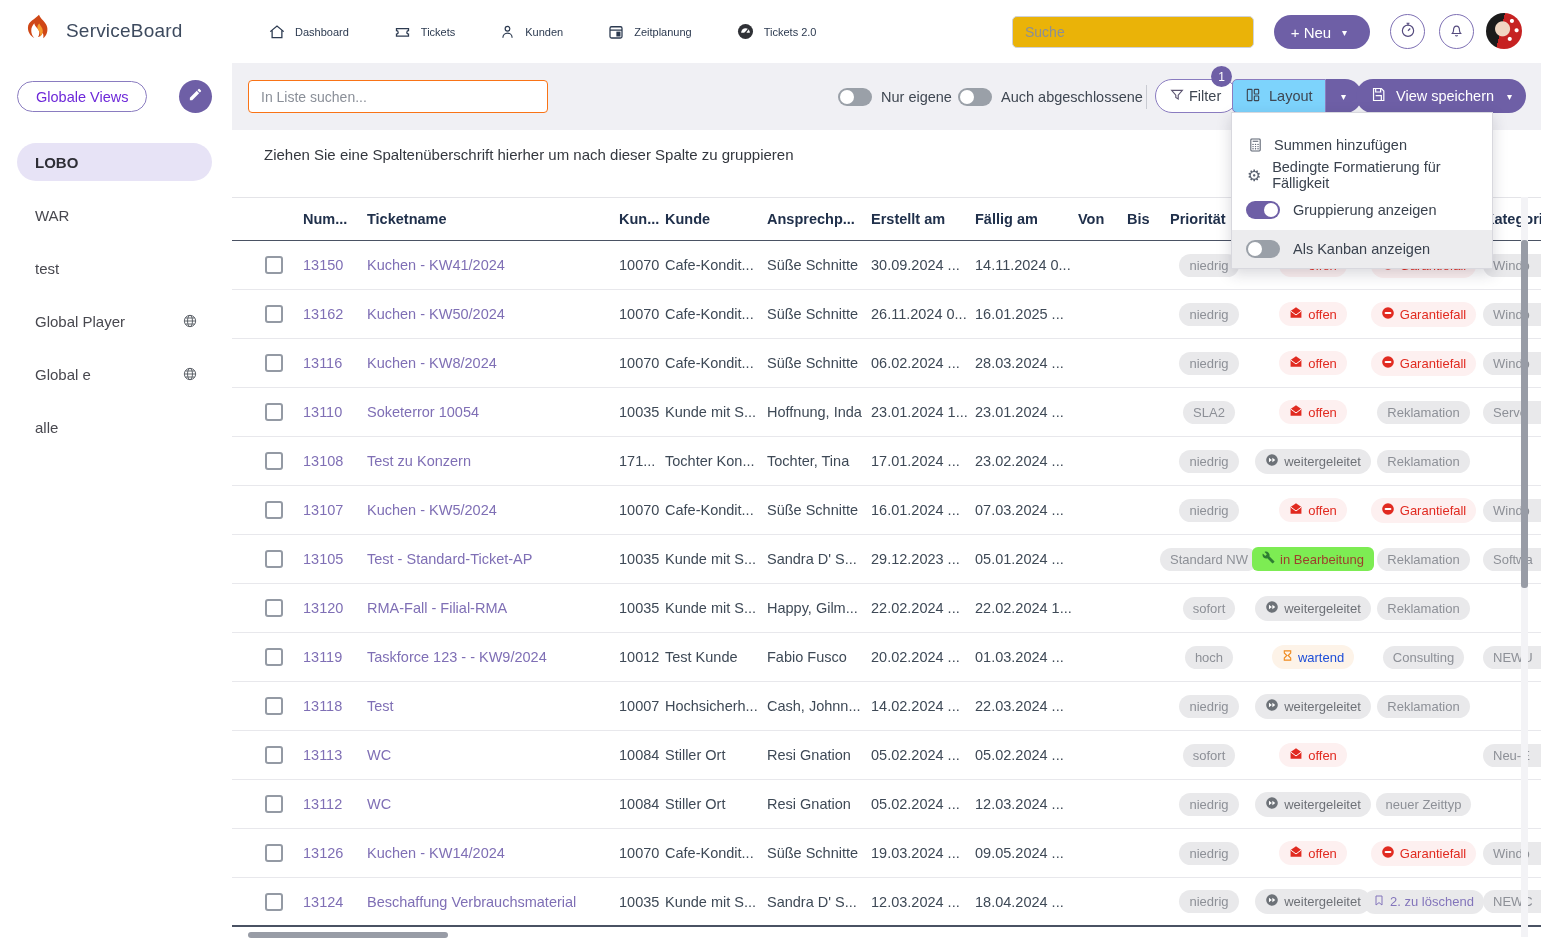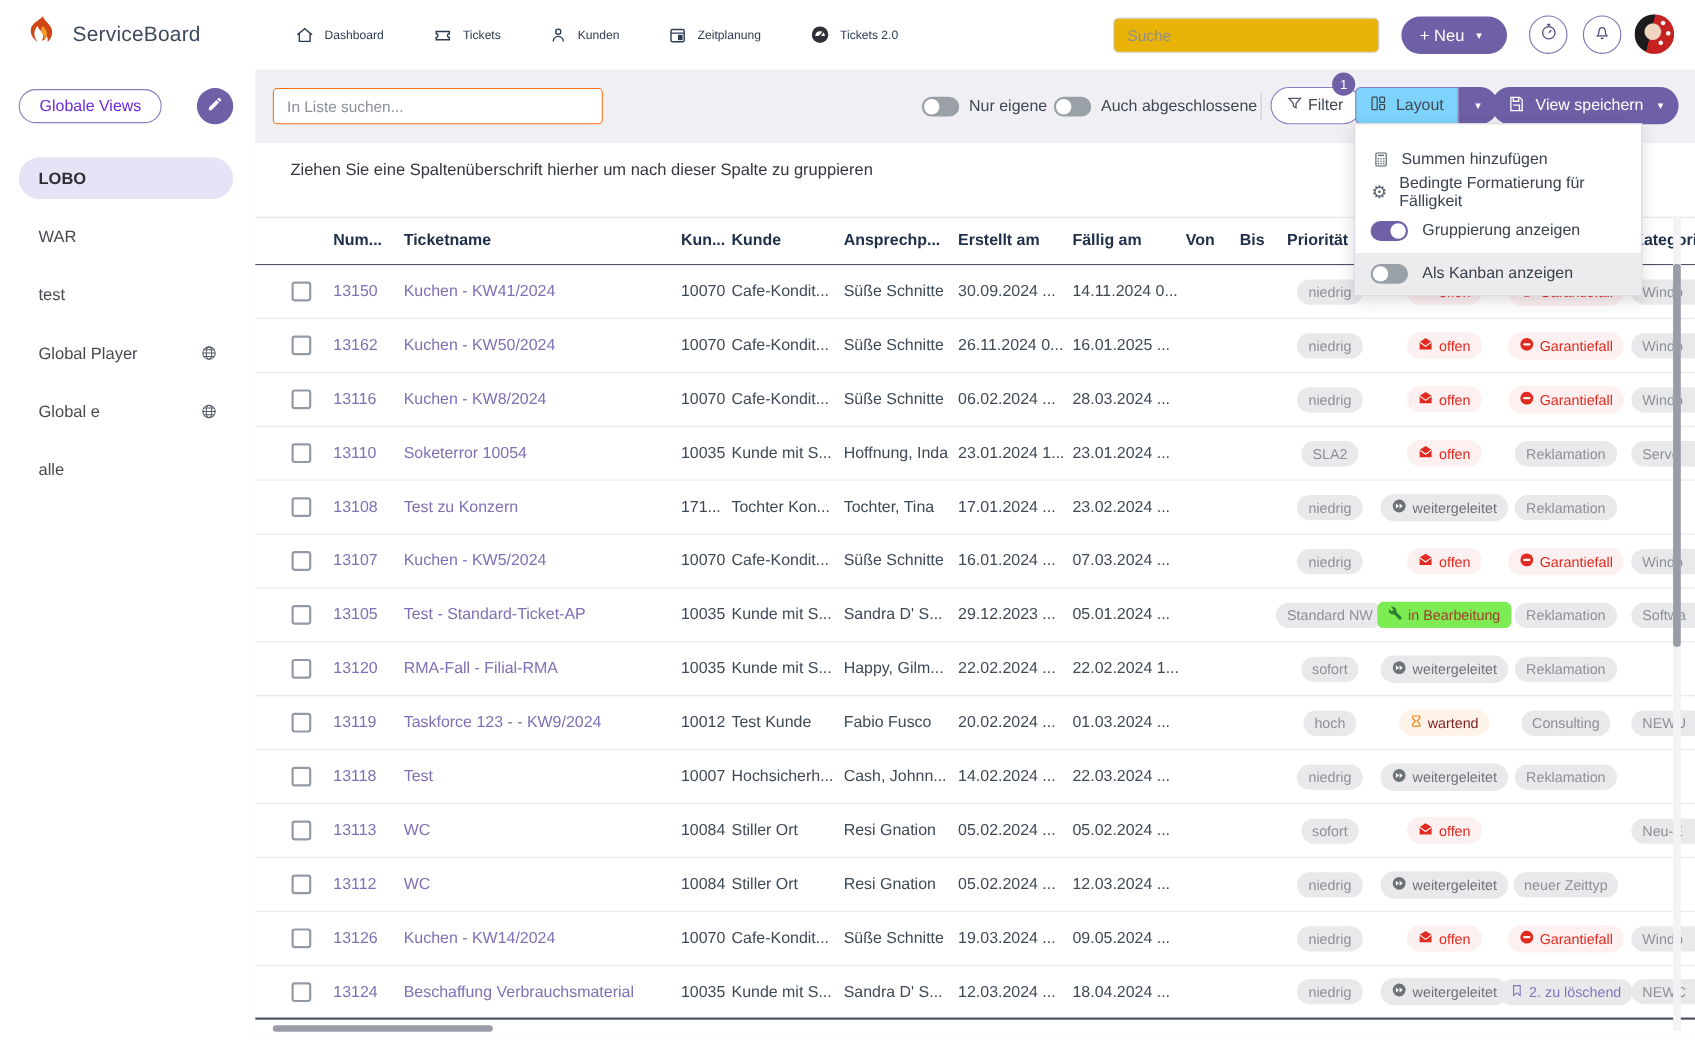--- a/index.html
+++ b/index.html
@@ -76,21 +76,21 @@
   .cb { display:block; width:18px; height:18px; border:2px solid #949aa4; border-radius:3px; background:#fff; cursor:pointer; }
   .lnk { color:#7f6fb5; cursor:pointer; }
   .pill { display:inline-flex; align-items:center; gap:5px; border-radius:13px; padding:4px 10px; font-size:13px; background:#e9e9eb; color:#8d9097; white-space:nowrap; }
   .pill .sic, .pill .fic { display:none; }
   .status.st-offen { background:#fdf0f0; color:#e12a20; }
   .status.st-offen .ic-mail { display:block; }
   .status.st-fwd { background:#e9e9eb; color:#6e7177; }
   .status.st-fwd .ic-fwd { display:block; }
   .status.st-prog { background:#7dec53; color:#9c402c; border-radius:6px; }
   .status.st-prog .ic-wrench { display:block; }
-  .status.st-wait { background:#fdf3e8; color:#7f1d1d; }
+  .status.st-wait { background:#fdf3e8; color:#1d4ed8; }
   .status.st-wait .ic-hour { display:block; }
   .fall.fb-danger { background:#fdf0f0; color:#e12a20; }
   .fall.fb-danger .ic-minus { display:block; }
   .fall.fb-purple { color:#8375bb; }
   .fall.fb-purple .ic-book { display:block; }
   .kat { min-width:112px; }
 
   
   .vtrack { position:absolute; left:1289px; top:67px; width:7px; height:740px; background:#f3f3f6; }
   .vthumb { position:absolute; left:1289px; top:110px; width:7px; height:348px; border-radius:3px; background:#989ca6; cursor:pointer; }

